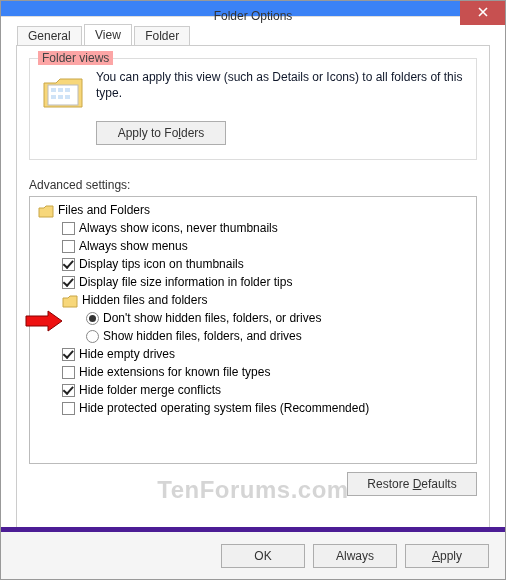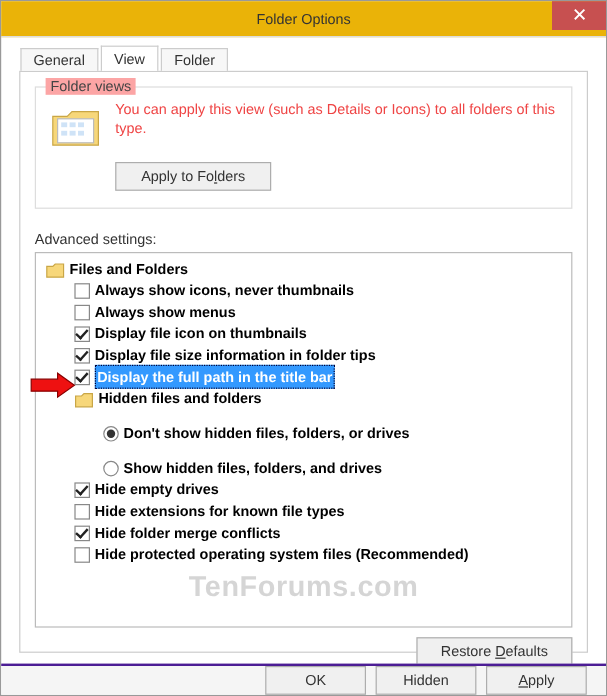--- a/index.html
+++ b/index.html
@@ -1,52 +1,52 @@
 <!DOCTYPE html>
 <html><head>
 <meta charset="utf-8">
 <style>
   * { box-sizing: border-box; font-family: "Segoe UI", Tahoma, sans-serif; font-size: 12px; }
   body { margin: 0; background: #eee; width: 506px; height: 580px; overflow: hidden; }
   .window { width: 506px; height: 580px; background: #fff; border: 1px solid #999; position: relative; }
-  .titlebar { height: 30px; background: #eab308; border-bottom: 1px solid #ddd; position: relative; }
+  .titlebar { height: 16px; background: #3b82f6; border-bottom: 1px solid #ddd; position: relative; }
   .titlebar-title { position: absolute; left: 50%; transform: translateX(-50%); line-height: 30px; color: #333; }
   .close-btn { position: absolute; right: 0; top: 0; width: 45px; height: 24px; background: #c75050; text-align: center; line-height: 22px; color: #fff; font-size: 14px; }
   .close-btn svg { width: 10px; height: 10px; }
   .tabs { margin: 6px 0 0 16px; height: 22px; position: relative; }
   .tab { display: inline-block; padding: 3px 10px; border: 1px solid #ccc; border-bottom: none; background: #fff; color: #333; margin-right: -1px; position: relative; top: 1px; cursor: default; }
   .tab.inactive { background: #f7f7f7; top: 2px; padding-top:2px; padding-bottom:2px; }
   .tab.active { background: #fff; z-index: 2; }
   .tab-panel { margin: 0 15px 0 15px; border: 1px solid #ccc; padding: 12px 12px 6px 12px; height: 485px; background: #fff; }
   .group { border: 1px solid #ddd; padding: 10px 12px 14px 12px; position: relative; margin-bottom: 18px; }
   .group-title { position: absolute; top: -8px; left: 8px; background: #fca5a5; padding: 0 4px; color: #444; }
   .folder-views-row { display: flex; gap: 12px; }
   .folder-icon { width: 42px; height: 42px; flex: 0 0 42px; margin-top: 2px; }
   .folder-icon svg { width: 42px; height: 42px; }
-  .fv-text { color: #ef4444; line-height: 1.35; }
+  .fv-text { color: #0f172a; line-height: 1.35; }
   .fv-btns { margin-top: 8px; display: flex; gap: 20px; justify-content: flex-start; padding-left: 54px; }
   button.winbtn { background: #f0f0f0; border: 1px solid #adadad; padding: 4px 0; min-width: 130px; color: #333; cursor: default; }
   button.winbtn u { text-decoration: underline; }
   .adv-label { margin: 8px 0 4px 0; color: #333; }
-  .treebox { border: 1px solid #bbb; height: 313px; overflow-y: scroll; padding: 4px 2px 16px 6px; font-weight: bold; }
+  .treebox { border: 1px solid #bbb; height: 268px; overflow-y: scroll; padding: 4px 2px 16px 6px; }
   .node { display: flex; align-items: center; height: 18px; line-height: 18px; white-space: nowrap; }
   .lvl0 { padding-left: 2px; }
   .lvl1 { padding-left: 26px; }
-  .lvl2 { padding-left: 50px; margin-top: 11px; }
+  .lvl2 { padding-left: 50px; }
   .chk { width: 13px; height: 13px; border: 1px solid #888; background: #fff; margin-right: 4px; display: inline-flex; align-items: center; justify-content: center; }
   .chk.checked::after { content: ""; display: block; width: 8px; height: 4px; border-left: 2px solid #222; border-bottom: 2px solid #222; transform: rotate(-48deg) translate(0px,-1px); }
   .rdo { width: 13px; height: 13px; border: 1px solid #888; border-radius: 50%; background: #fff; margin-right: 4px; display: inline-flex; align-items: center; justify-content: center; }
   .rdo.selected::after { content: ""; width: 7px; height: 7px; background: #333; border-radius: 50%; display: block; }
   .sel { background: #3399ff; color: #fff; border: 1px dotted #003; padding: 0 1px; }
   .mini-folder { width: 16px; height: 14px; display: inline-block; margin-right: 4px; position: relative; margin-top:1px; }
   .mini-folder svg { width:16px; height:14px; display:block; }
   .arrow { position: absolute; left: 23px; top: 309px; z-index: 5; pointer-events:none; }
   .arrow svg { width: 40px; height: 22px; }
   .restore-row { text-align: right; margin-top: 8px; }
-  .footer { position: absolute; bottom: 0; left: 0; right: 0; height: 26px; border-top: 2px solid #4c1d95; background: #f5f5f5; display: flex; justify-content: flex-end; align-items: center; padding-right: 16px; gap: 8px; }
+  .footer { position: absolute; bottom: 0; left: 0; right: 0; height: 52px; border-top: 5px solid #4c1d95; background: #f5f5f5; display: flex; justify-content: flex-end; align-items: center; padding-right: 16px; gap: 8px; }
   .footer button.winbtn { min-width: 84px; }
   .watermark { position: absolute; left: 0; right: 0; top: 475px; text-align: center; font-size: 24px; font-weight: bold; color: #888; opacity: 0.35; letter-spacing: 0.5px; pointer-events: none; z-index:6; }
   ::-webkit-scrollbar { width: 17px; background:#f0f0f0; }
   ::-webkit-scrollbar-thumb { background:#c8c8c8; border:1px solid #aaa; }
   ::-webkit-scrollbar-button { background:#f0f0f0; height:17px; border:1px solid #ccc; }
 </style>
 </head>
 <body>
 
 <div class="window">
@@ -105,29 +105,25 @@
       <div class="node lvl1">
           <span class="chk"></span>
           <span>Always show icons, never thumbnails</span>
         </div>
       <div class="node lvl1">
           <span class="chk"></span>
           <span>Always show menus</span>
         </div>
       <div class="node lvl1">
           <span class="chk checked"></span>
-          <span>Display file icon on thumbnails</span>
+          <span>Display tips icon on thumbnails</span>
         </div>
       <div class="node lvl1">
           <span class="chk checked"></span>
           <span>Display file size information in folder tips</span>
-        </div>
-      <div class="node lvl1">
-          <span class="chk checked"></span>
-          <span class="sel">Display the full path in the title bar</span>
         </div>
       <div class="node lvl1">
           <span class="mini-folder">
             <svg viewBox="0 0 16 14">
               <path d="M1 4 L6 4 L8 2 L15 2 L15 13 L1 13 Z" fill="#f7d77a" stroke="#c9a646"></path>
             </svg>
           </span>
           <span>Hidden files and folders</span>
         </div>
       <div class="node lvl2">
@@ -164,16 +160,16 @@
   <div class="arrow">
     <svg viewBox="0 0 40 22">
         <path d="M2 6 L24 6 L24 1 L38 11 L24 21 L24 16 L2 16 Z" fill="#e11" stroke="#800" stroke-width="1"></path>
       </svg>
   </div>
 
   <div class="watermark">TenForums.com</div>
 
   <div class="footer">
     <button class="winbtn">OK</button>
-    <button class="winbtn">Hidden</button>
+    <button class="winbtn">Always</button>
     <button class="winbtn"><u>A</u>pply</button>
   </div>
 </div>
 
 </body></html>

